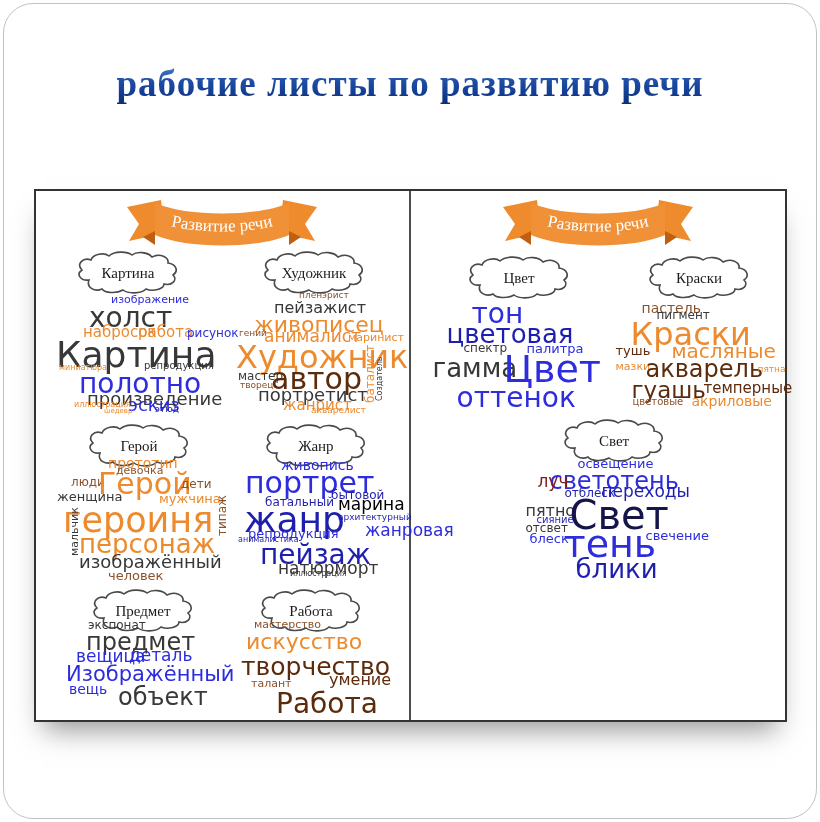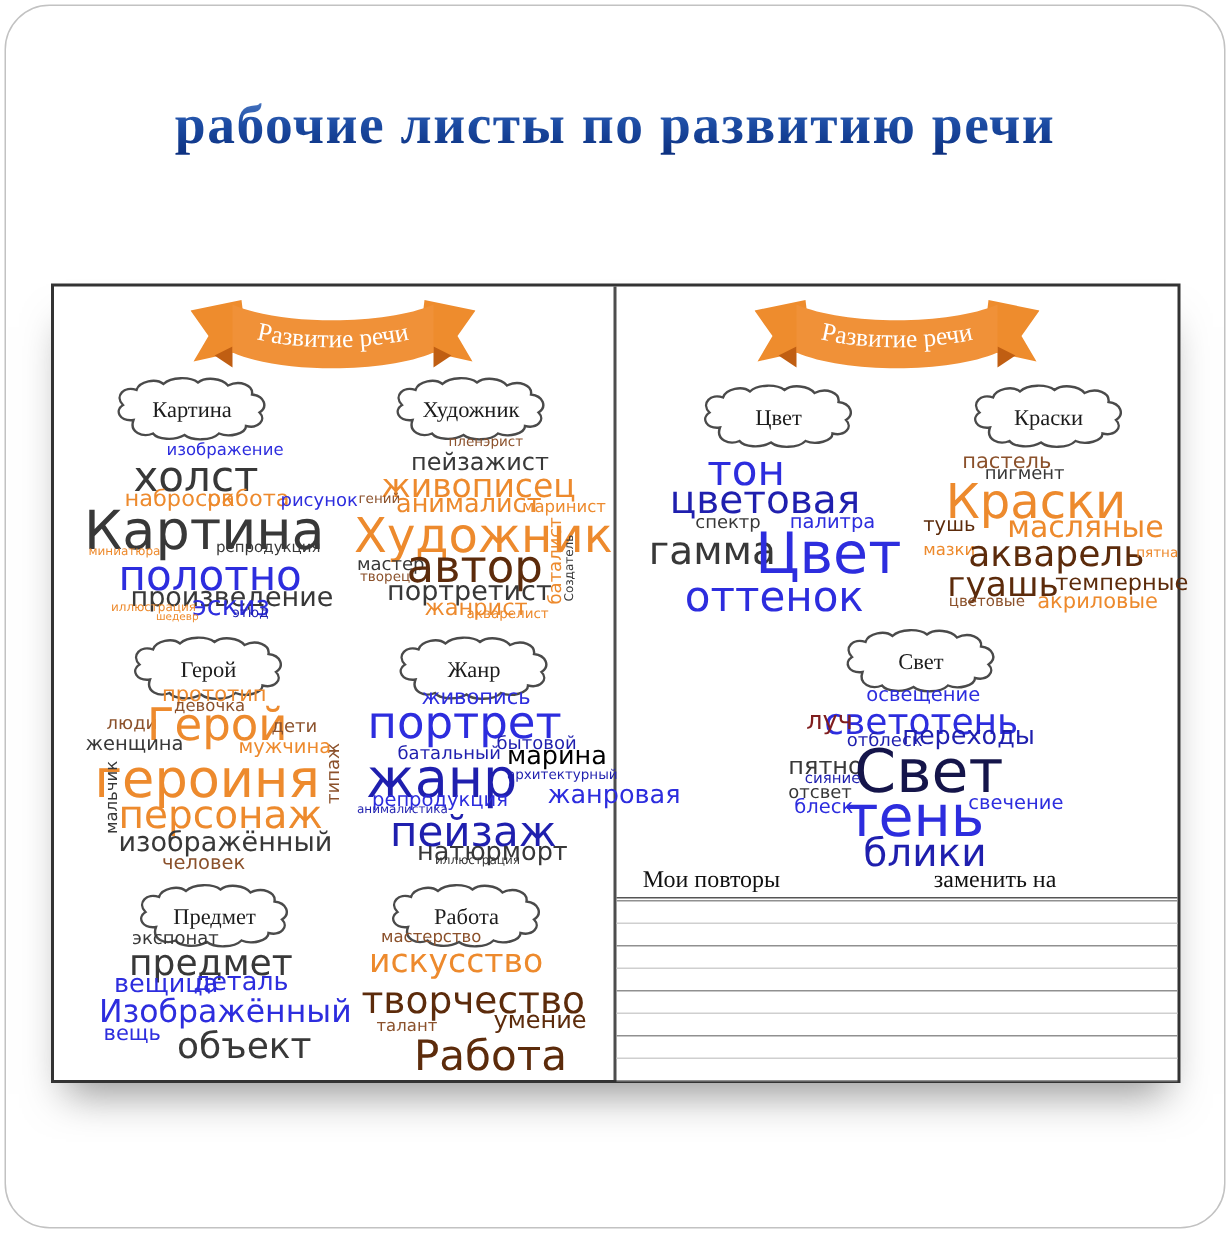--- a/index.html
+++ b/index.html
@@ -230,32 +230,16 @@
             <span class="w" style="left: 64px; top: 42px; font-size: 40px; color: rgb(21, 21, 74);">Свет</span>
             <span class="w" style="left: 31px; top: 62px; font-size: 10px; color: rgb(31, 31, 174);">сияние</span>
             <span class="w" style="left: 20px; top: 69px; font-size: 12px; color: rgb(56, 56, 56);">отсвет</span>
             <span class="w" style="left: 24px; top: 79px; font-size: 13px; color: rgb(45, 45, 222);">блеск</span>
             <span class="w" style="left: 58px; top: 72px; font-size: 38px; color: rgb(45, 45, 222);">тень</span>
             <span class="w" style="left: 140px; top: 76px; font-size: 13px; color: rgb(45, 45, 222);">свечение</span>
             <span class="w" style="left: 70px; top: 103px; font-size: 26px; color: rgb(31, 31, 174);">блики</span>
           </div>
         </div>
 
-      <div class="table">
-        <span class="th th1">Мои повторы</span>
-        <span class="th th2">заменить на</span>
-        <div class="header-rule"></div>
-        <div>
-            <div class="rule" style="top: 24px;"></div>
-            <div class="rule light" style="top: 39px;"></div>
-            <div class="rule" style="top: 54px;"></div>
-            <div class="rule light" style="top: 69px;"></div>
-            <div class="rule" style="top: 84px;"></div>
-            <div class="rule light" style="top: 99px;"></div>
-            <div class="rule" style="top: 114px;"></div>
-            <div class="rule light" style="top: 129px;"></div>
-            <div class="rule" style="top: 144px;"></div>
-          </div>
-      </div>
     </div>
 
   </div>
 </div>
 
 </body></html>

